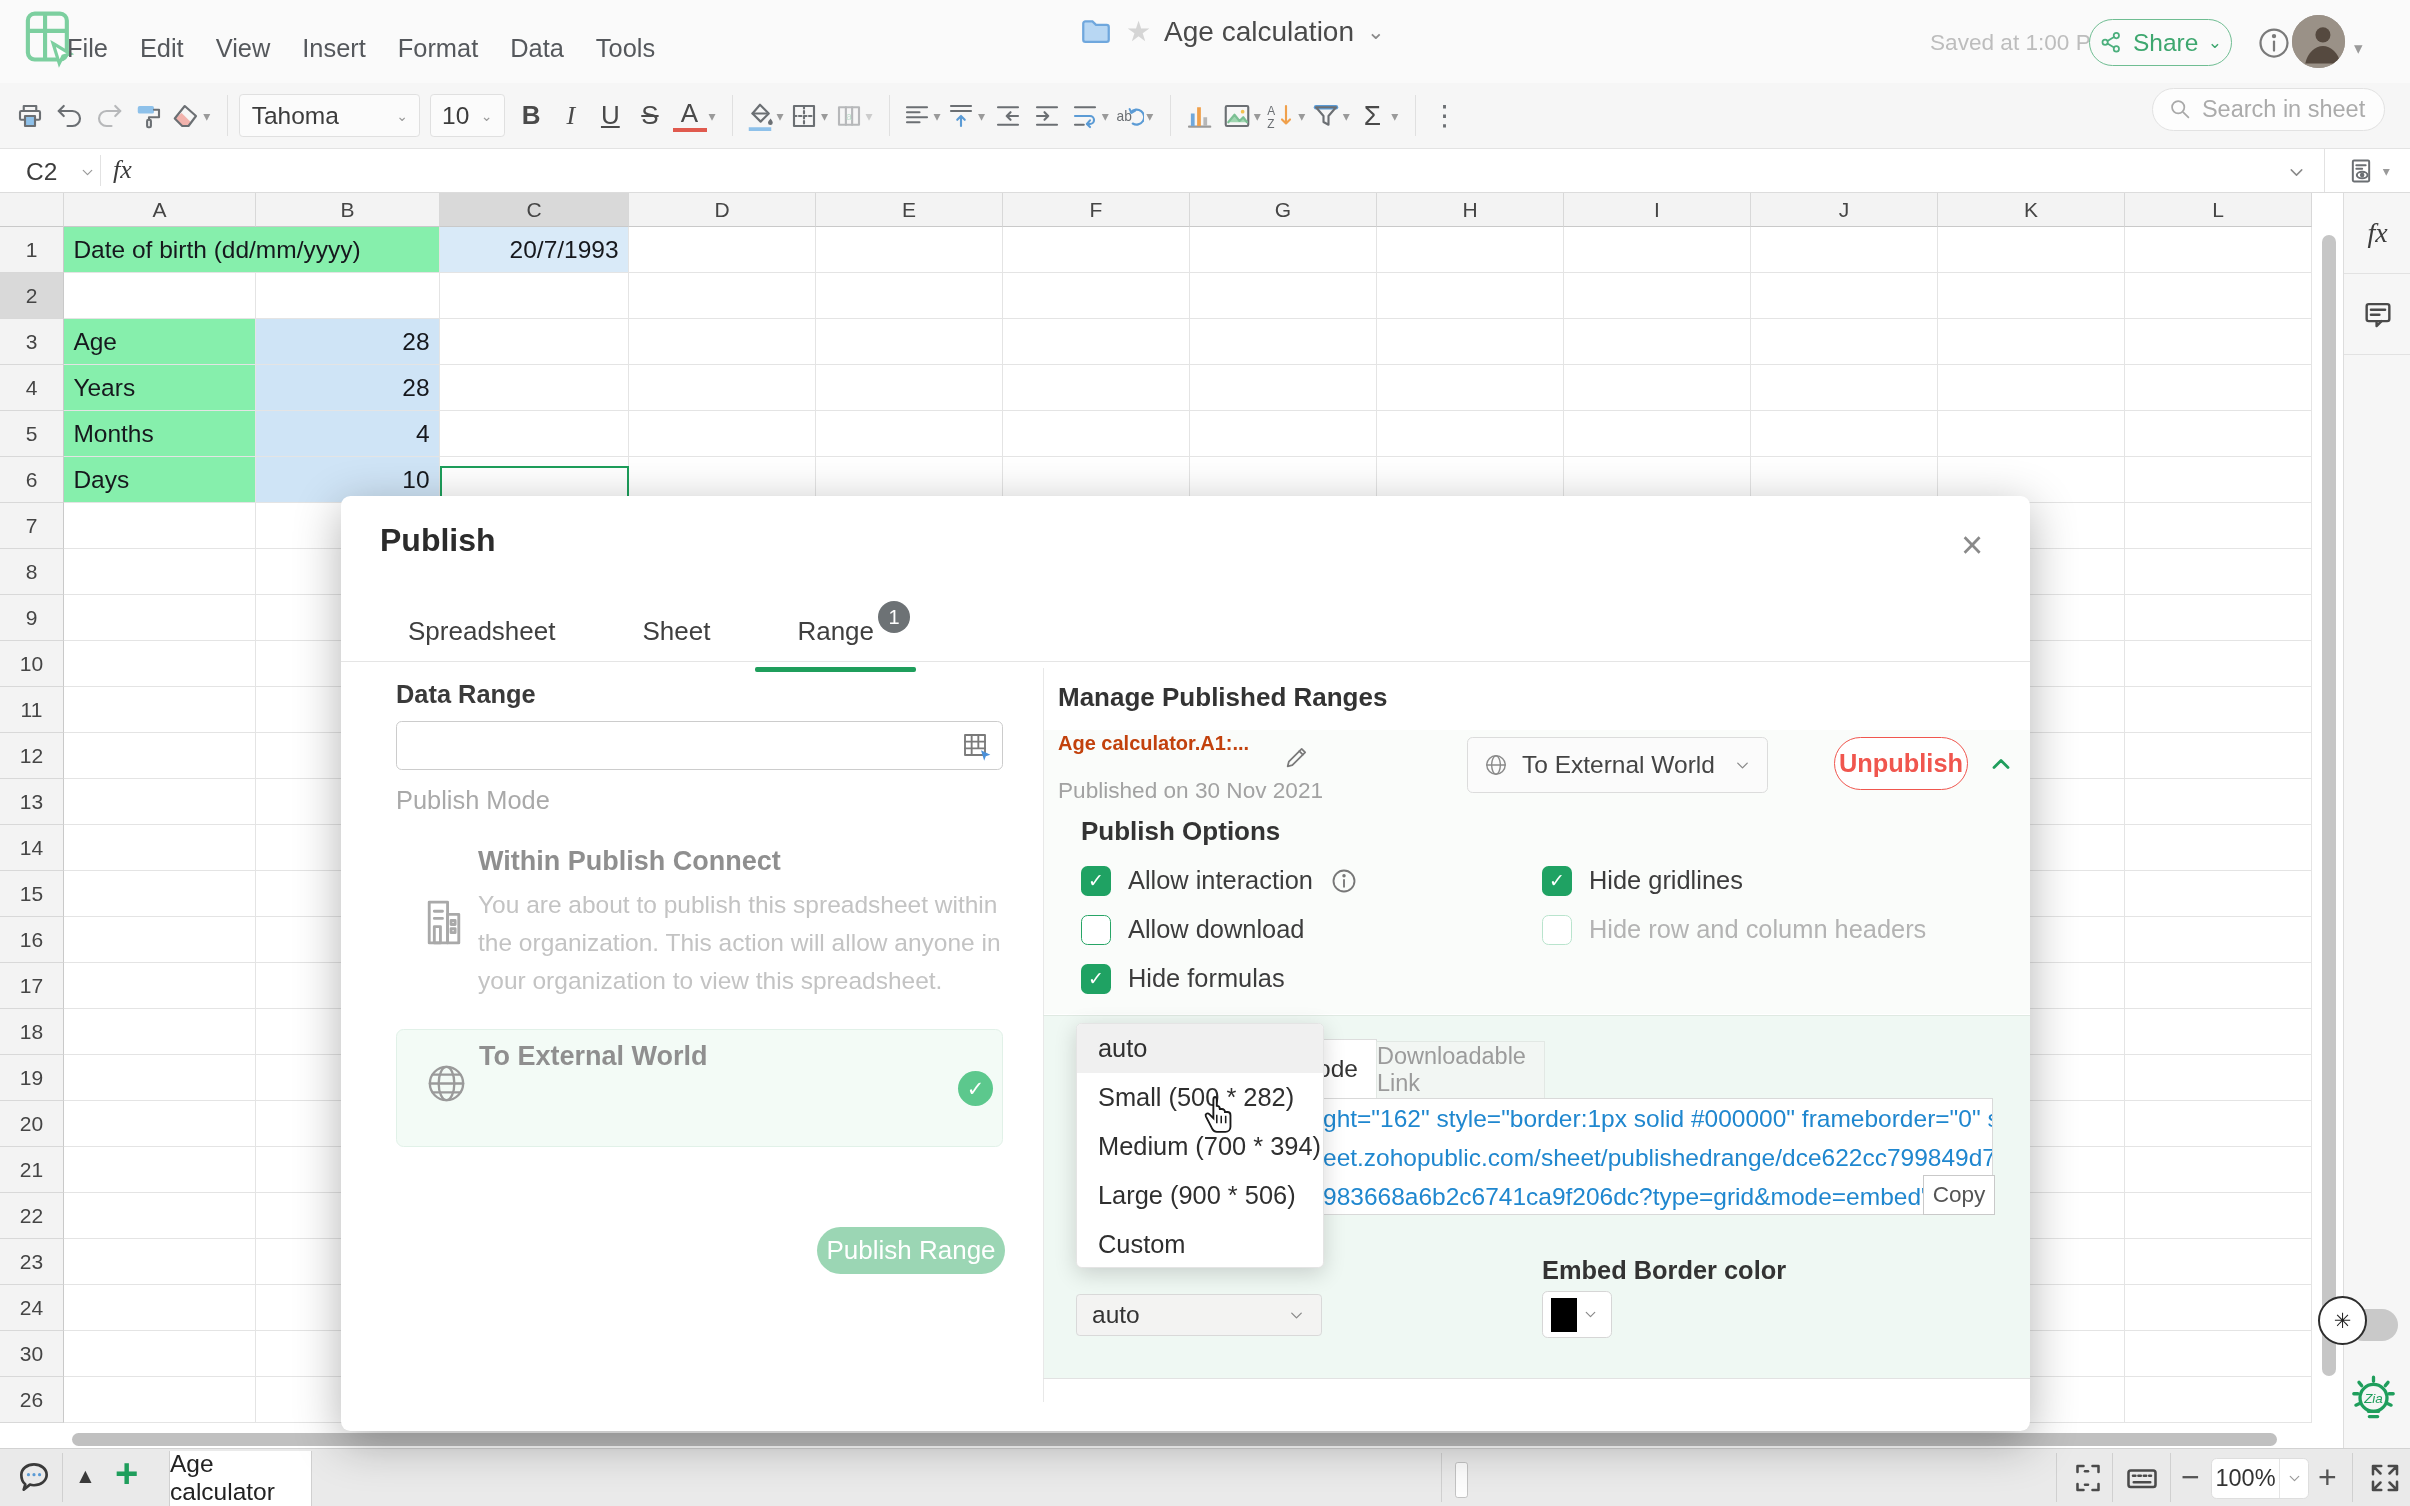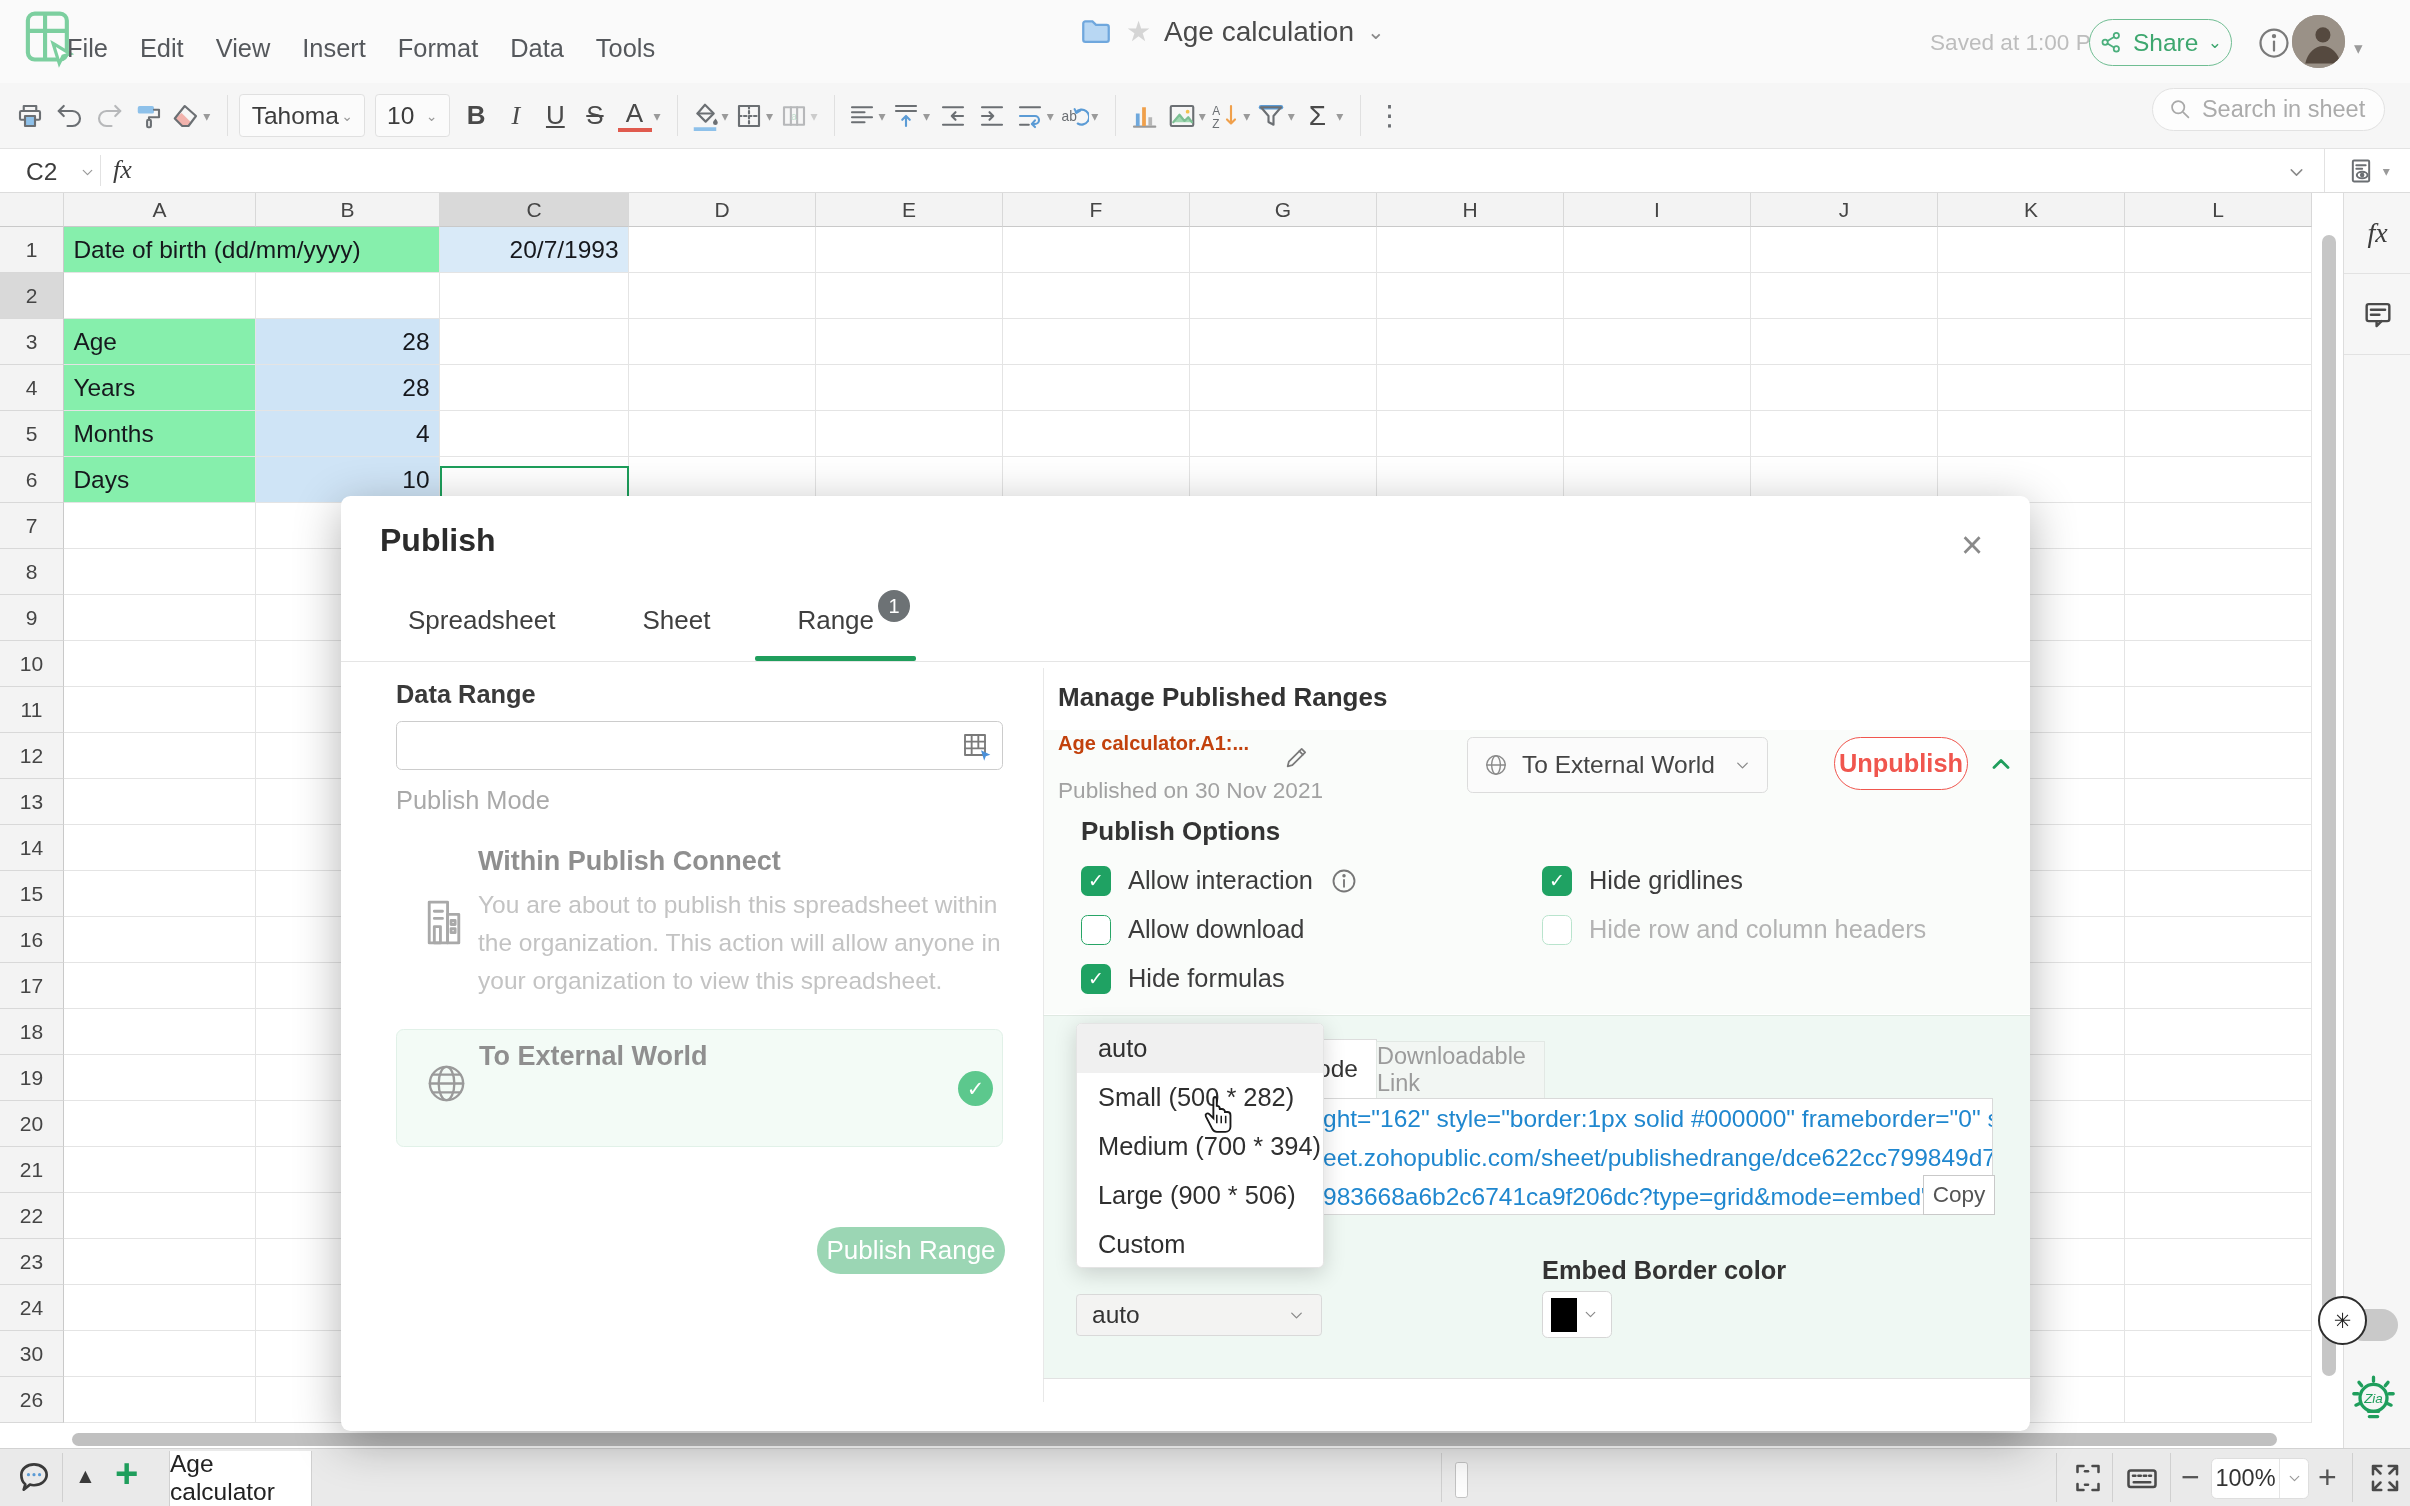--- a/index.html
+++ b/index.html
@@ -25,21 +25,21 @@
   #avchev{position:absolute;left:2354px;top:38px;font-size:17px;color:#9a9a9a}
 
   
   #toolbar{position:absolute;left:0;top:83px;width:2411px;height:66px;background:#f6f6f6;border-bottom:0.9px solid #e3e3e3;
     display:flex;align-items:center;padding-left:13px;box-sizing:border-box;}
   .titem{display:flex;align-items:center;justify-content:center;min-width:34px;height:43px;margin-right:5.6px;border-radius:3.8px;}
   .tdiv{width:0.9px;height:41px;background:#e0e0e0;margin:0 11.3px;}
   .car{font-size:14px;color:#9a9a9a;margin-left:1.9px}
   .tsel{border:0.9px solid #e0e0e0;background:#fbfbfb;border-radius:3.8px;height:43px;display:flex;align-items:center;
     justify-content:space-between;padding:0 11.3px;font-size:24.5px;color:#3c3c3c;box-sizing:border-box;}
-  #fontsel{width:126px}  #sizesel{width:75px}
+  #fontsel{width:181px}  #sizesel{width:75px}
   .tbt{font-size:26px;color:#4a4a4a;width:34px;text-align:center}
   #searchbox{position:absolute;left:2152px;top:4.7px;width:233px;height:43px;border:1.4px solid #e2e2e2;border-radius:22.6px;
     background:#fdfdfd;display:flex;align-items:center;gap:9.4px;padding:0 15px;box-sizing:border-box;color:#ababab;font-size:23.5px;}
 
   
   #fxbar{position:absolute;left:0;top:149px;width:2411px;height:44px;background:#fff;border-bottom:0.9px solid #dcdcdc;box-sizing:border-box;}
   #cellref{position:absolute;left:26px;top:8.5px;font-size:24.5px;color:#3c3c3c;}
   #refchev{position:absolute;left:79px;top:15px;}
   .vline{position:absolute;top:5.6px;bottom:5.6px;width:0.9px;background:#e2e2e2;}
   #fxlbl{position:absolute;left:113px;top:5.6px;font-family:"Liberation Serif",serif;font-style:italic;font-size:26px;color:#3c3c3c;}
@@ -96,21 +96,21 @@
   #zoomchev{width:28px;border-left:0.9px solid #e5e5e5;display:flex;align-items:center;justify-content:center;height:100%}
   .bbico{position:absolute;top:11.3px;}
   #bb-minus{position:absolute;left:2181px;top:10.4px;font-size:32px;color:#555}
   #bb-plus2{position:absolute;left:2318px;top:10.4px;font-size:32px;color:#555}
 
   
   #dialog{position:absolute;left:341px;top:496px;width:1689px;height:935px;background:#fff;border-radius:9.4px;
     box-shadow:0 11.3px 47px rgba(0,0,0,.30);z-index:50;}
   #dlg-title{position:absolute;left:39px;top:26px;font-size:32px;font-weight:600;color:#2b2b2b;}
   #dlg-close{position:absolute;left:1620px;top:30px;font-size:38px;color:#8a8a8a;line-height:1;}
-  #dlg-tabs{position:absolute;left:67px;top:109px;height:56px;display:flex;gap:87px;}
+  #dlg-tabs{position:absolute;left:67px;top:120px;height:56px;display:flex;gap:87px;}
   .dtab{position:relative;font-size:26px;color:#3f3f3f;padding-bottom:21px;}
   .dtab.active::after{content:"";position:absolute;left:-42px;right:-42px;bottom:0;height:4.7px;background:#1f9e5c;border-radius:1.9px;}
   .badge{position:absolute;top:-15px;right:-36px;width:32px;height:32px;border-radius:50%;background:#6d7275;color:#fff;
     font-size:20px;display:flex;align-items:center;justify-content:center;}
   #dlg-tabline{position:absolute;left:0;top:165px;width:1689px;height:0.9px;background:#e5e5e5;}
   #dlg-vdiv{position:absolute;left:702px;top:172px;height:734px;width:0.9px;background:#e8e8e8;}
 
   
   #lbl-datarange{position:absolute;left:55px;top:184px;font-size:25.4px;font-weight:bold;color:#3a3a3a;}
   #inp-datarange{position:absolute;left:55px;top:225px;width:607px;height:49px;border:0.9px solid #ccc;border-radius:5.6px;background:#fff;box-sizing:border-box;}

